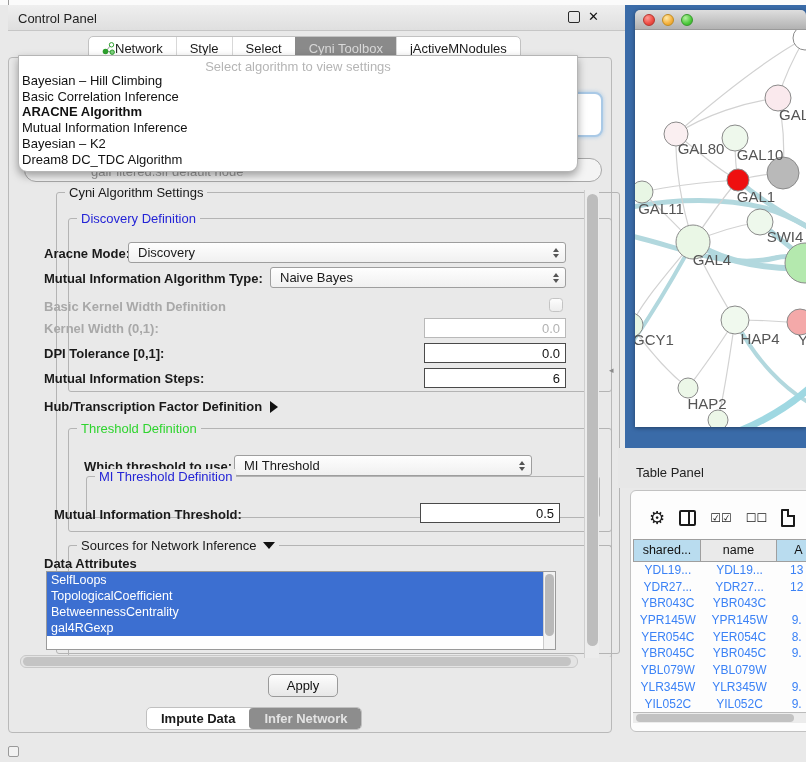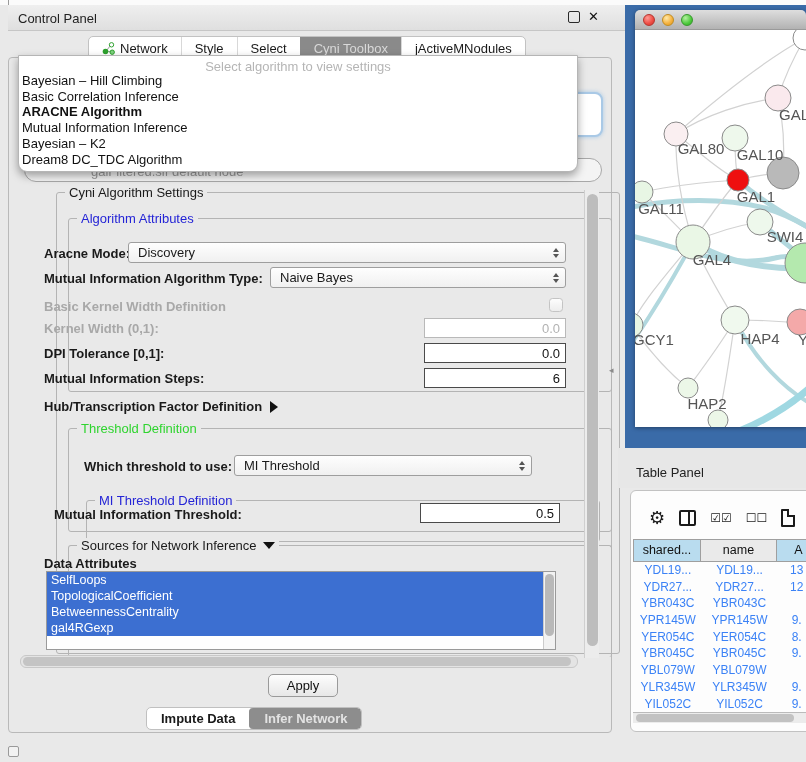--- a/index.html
+++ b/index.html
@@ -16,21 +16,21 @@
   .cp-titlebar { left:0; top:5px; width:618px; height:26px;
     background:linear-gradient(#efefef,#dfdfdf); border-bottom:1px solid #c6c6c6;margin-left:8px; }
   .cp-title { position:absolute; left:10px; top:6px; font-size:13px; color:#222; }
   .cp-float { position:absolute; left:560px; top:6px; width:12px; height:12px;
     border:1.5px solid #2a2a2a; border-radius:2px; background:transparent; cursor:pointer; }
   .cp-close { position:absolute; left:580px; top:4px; font-size:13px; font-weight:bold; color:#111; cursor:pointer; }
 
   
   .tabbar { left:88px; top:36px; height:24px; display:flex; align-items:stretch;
     background:#fff; border:1px solid #c2c2c2; border-radius:5px; overflow:hidden; }
-  .tab { display:flex; align-items:center; gap:5px; padding:0 13px; font-size:13px; color:#1a1a1a;
+  .tab { display:flex; align-items:center; padding:0 13px; font-size:13px; color:#1a1a1a;
     border-left:1px solid #d8d8d8; cursor:pointer; white-space:nowrap; }
   .tab:first-child { border-left:none; }
   .tab.selected { background:#8a8a8a; color:#d9d9d9; border-left-color:#8a8a8a; }
 
   
   .outer-box { left:8px; top:57px; width:604px; height:676px; background:#e9e9e9;
     border:1px solid #b9b9b9; border-radius:4px; }
 
   
   .behind-combo { left:24px; top:158px; width:578px; height:24px; border:1px solid #a8a8a8;
@@ -197,21 +197,21 @@
   <div class="abs behind-combo">
     <span>galFiltered.sif default node</span>
   </div>
   <div class="abs focus-sliver"></div>
 
   <div class="group" style="left:16px; top:192px; width:564px; height:462px;">
     <span class="gtitle">Cyni Algorithm Settings</span>
   </div>
 
   <div class="group" style="left:28px; top:218px; width:544px; height:174px;">
-    <span class="gtitle blue">Algorithm Attributes</span>
+    <span class="gtitle blue">Discovery Definition</span>
   </div>
 
   <span class="blabel" style="left:44px; top:246px;">Aracne Mode:</span>
   <div class="combo" style="left:128px; top:242px; width:438px;">
     <span>Discovery</span>
     <span class="arrows">
         <i class="up"></i>
         <i class="dn"></i>
       </span>
   </div>
@@ -245,21 +245,21 @@
     <span class="gtitle green">Threshold Definition</span>
   </div>
   <span class="blabel" style="left:84px; top:459px;">Which threshold to use:</span>
   <div class="combo" style="left:234px; top:455px; width:298px;">
     <span>MI Threshold</span>
     <span class="arrows">
         <i class="up"></i>
         <i class="dn"></i>
       </span>
   </div>
-  <div class="group" style="left:46px; top:500px; width:514px; height:42px;">
+  <div class="group" style="left:46px; top:476px; width:514px; height:42px;">
     <span class="gtitle blue">MI Threshold Definition</span>
   </div>
   <span class="blabel" style="left:54px; top:507px;">Mutual Information Threshold:</span>
   <div class="field" style="left:420px; top:503px; width:140px;">0.5</div>
 
   <div class="group" style="left:28px; top:545px; width:544px; height:112px; border-bottom:none;">
     <span class="gtitle"><span>Sources for Network Inference</span><span class="tri-down"></span></span>
   </div>
   <span class="blabel" style="left:44px; top:556px;">Data Attributes</span>
   <div class="attr-list" id="attrList">

